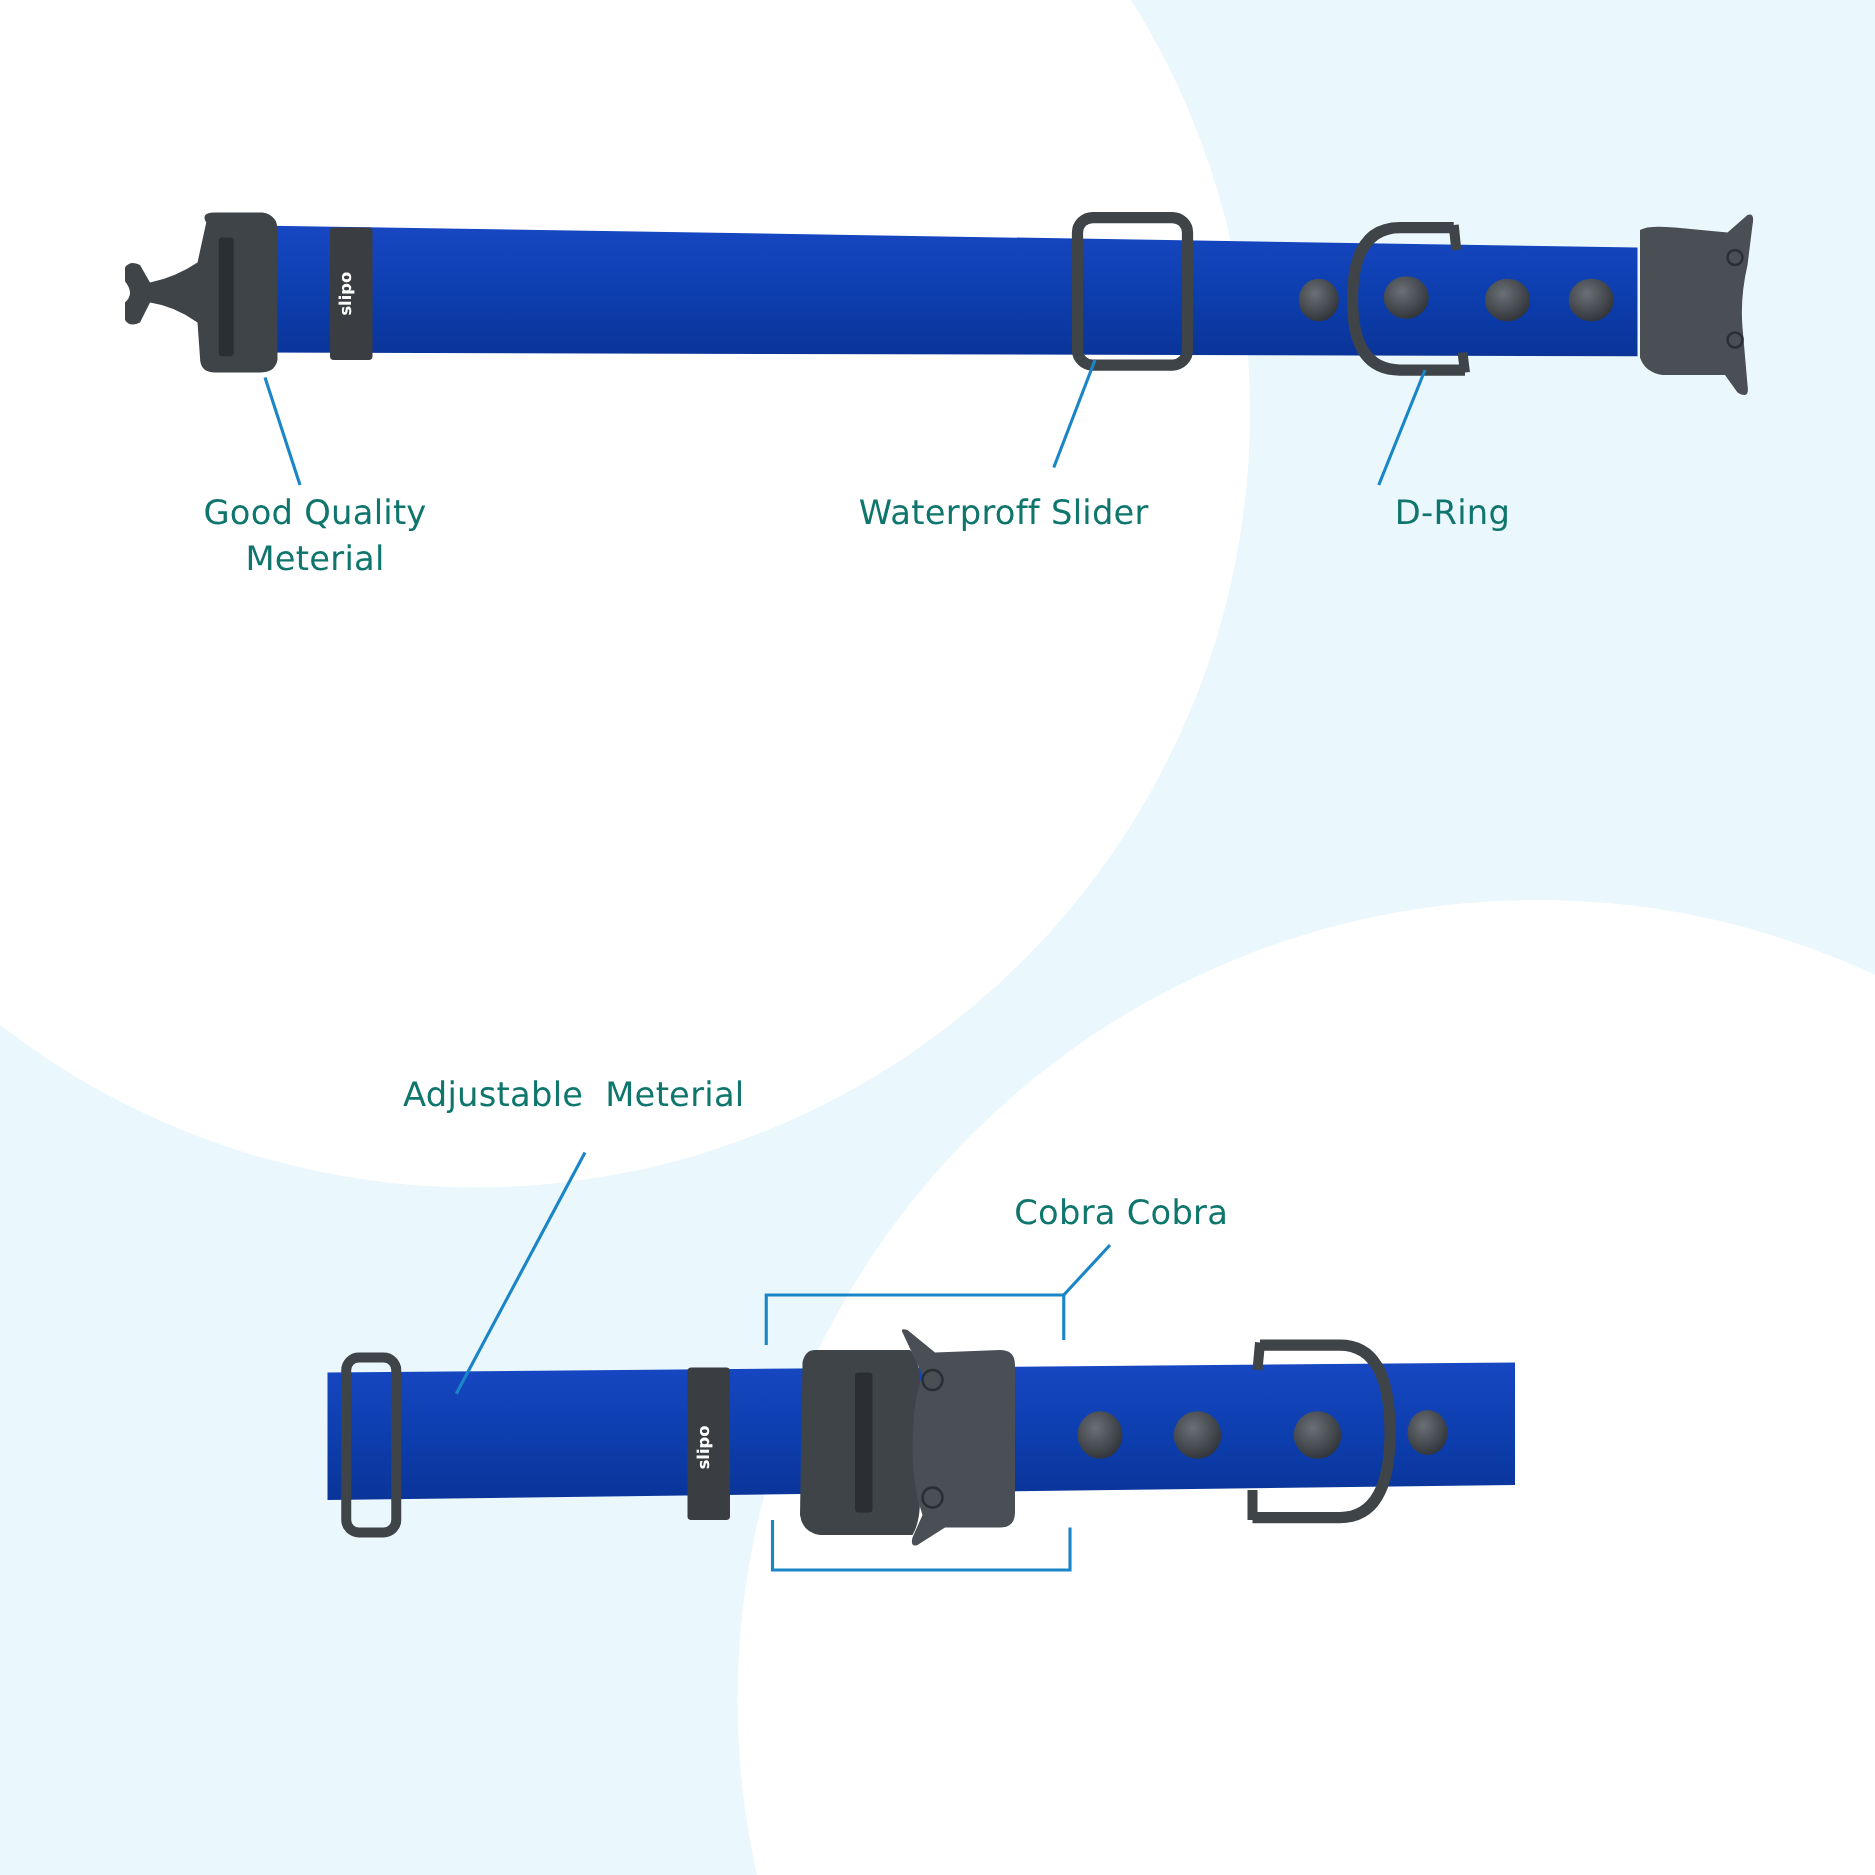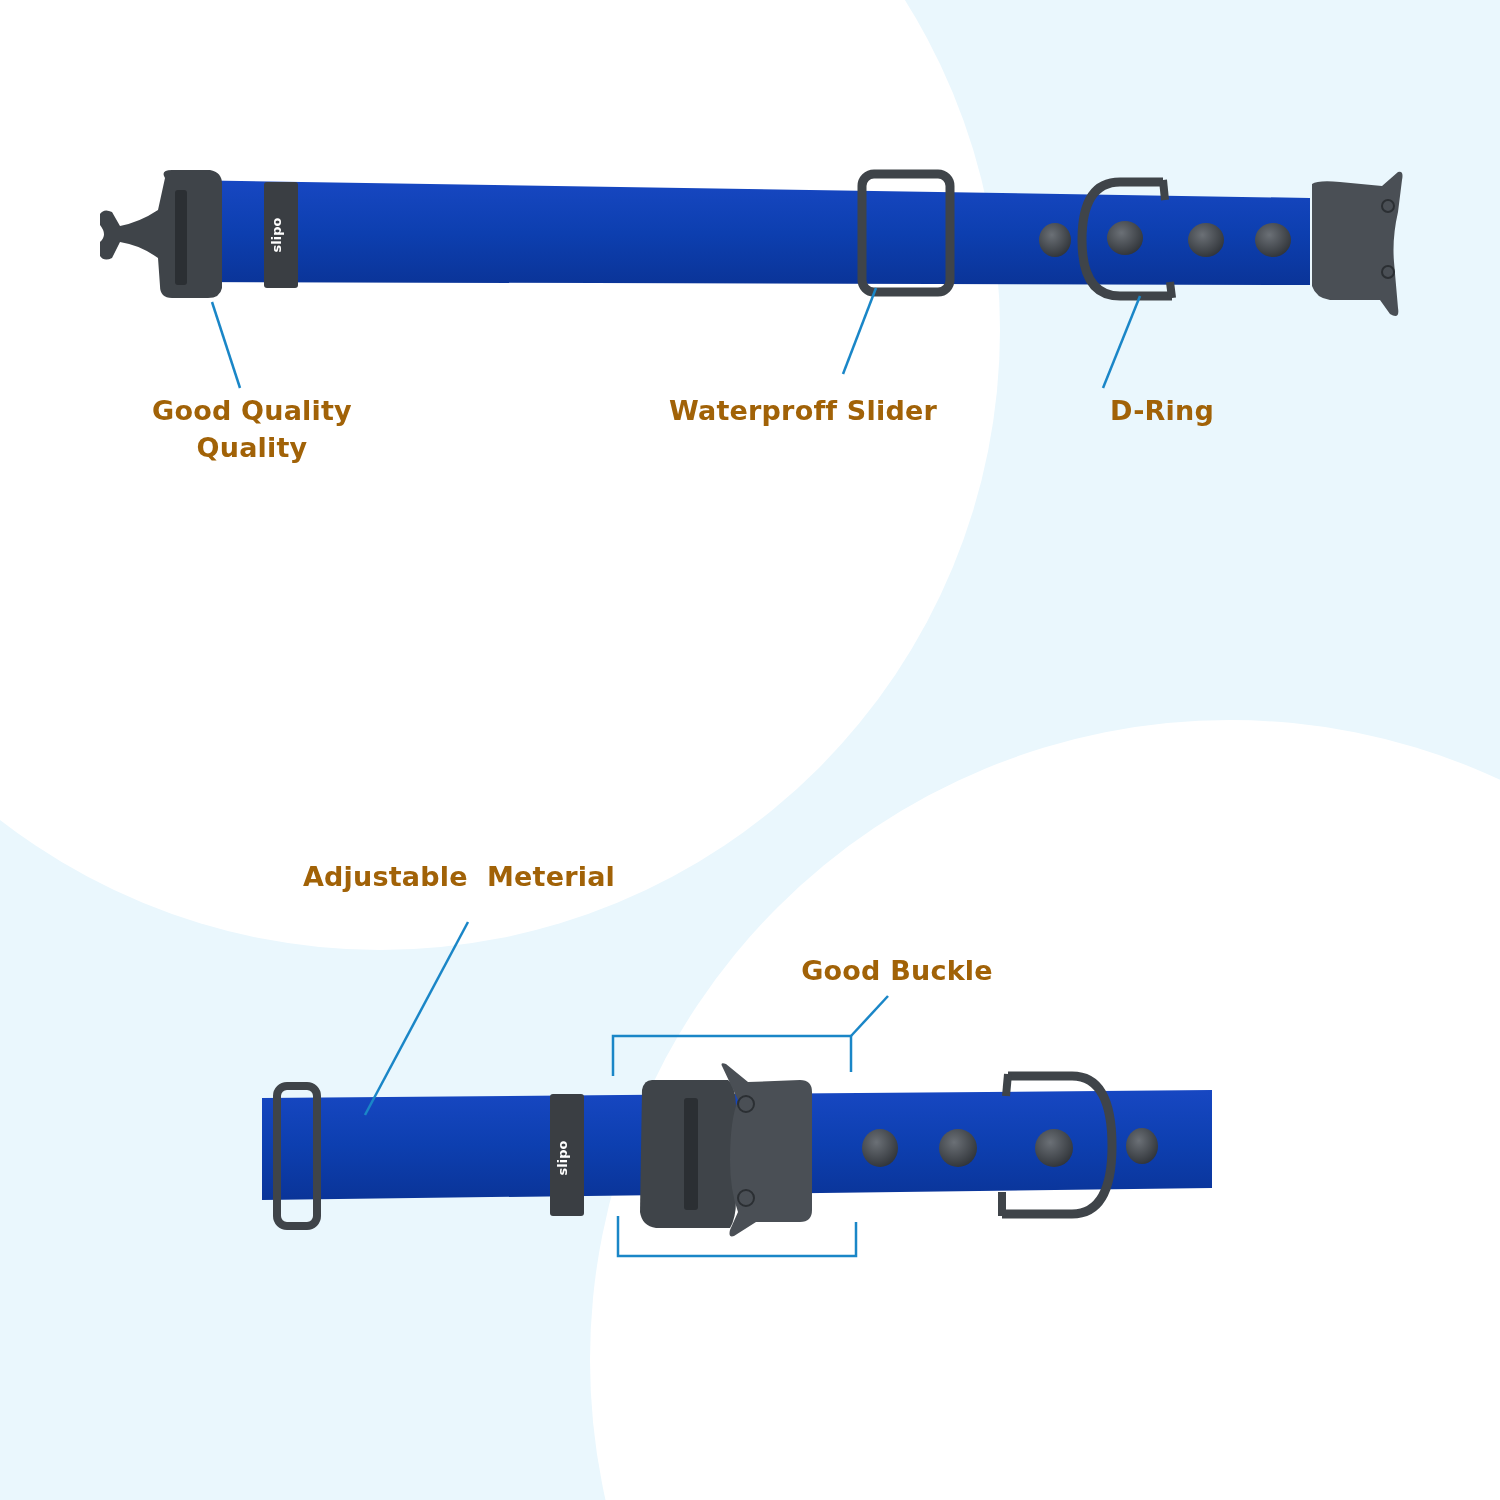--- a/index.html
+++ b/index.html
@@ -3,21 +3,21 @@
   <meta charset="utf-8">
   <style>
     html, body { margin: 0; padding: 0; }
     body {
       width: 1500px; height: 1500px; position: relative; overflow: hidden;
       background: #eaf7fd;
       font-family: "DejaVu Sans", "Liberation Sans", sans-serif;
     }
     .bg-layer { position: absolute; left: 0; top: 0; width: 1500px; height: 1500px; }
     .label {
-      position: absolute; color: #a16207; font-weight: bold; font-size: 27px;
+      position: absolute; color: #0f766e; font-weight: normal; font-size: 27px;
       text-align: center; line-height: 37px; white-space: nowrap; letter-spacing: 0.2px;
     }
     .collar { position: absolute; left: 0; top: 0; width: 1500px; height: 1500px; }
   </style>
 </head>
 <body>
 
 <svg class="bg-layer" viewBox="0 0 1500 1500">
   <rect x="0" y="0" width="1500" height="1500" fill="#eaf7fd"></rect>
   <circle cx="380" cy="330" r="620" fill="#ffffff"></circle>
@@ -121,22 +121,22 @@
     <polyline points="613,1076 613,1036 851,1036 851,1072"></polyline>
     <polyline points="618,1216 618,1256 856,1256 856,1222"></polyline>
     <line x1="851" y1="1036" x2="888" y2="996"></line>
   </g>
 
   <line x1="468" y1="922" x2="365" y2="1115" stroke="#1a86c7" stroke-width="2.5"></line>
 </svg>
 
 <div class="label" style="left:140px; top:392px; width:224px;">
   <div>Good Quality</div>
-  <div>Quality</div>
+  <div>Meterial</div>
 </div>
 
 <div class="label" style="left:666px; top:392px; width:274px;">Waterproff Slider</div>
 
 <div class="label" style="left:1100px; top:392px; width:124px;">D-Ring</div>
 
 <div class="label" style="left:296px; top:858px; width:326px; white-space:pre;">Adjustable  Meterial</div>
 
-<div class="label" style="left:786px; top:952px; width:222px;">Good Buckle</div>
+<div class="label" style="left:786px; top:952px; width:222px;">Cobra Cobra</div>
 
 </body></html>

